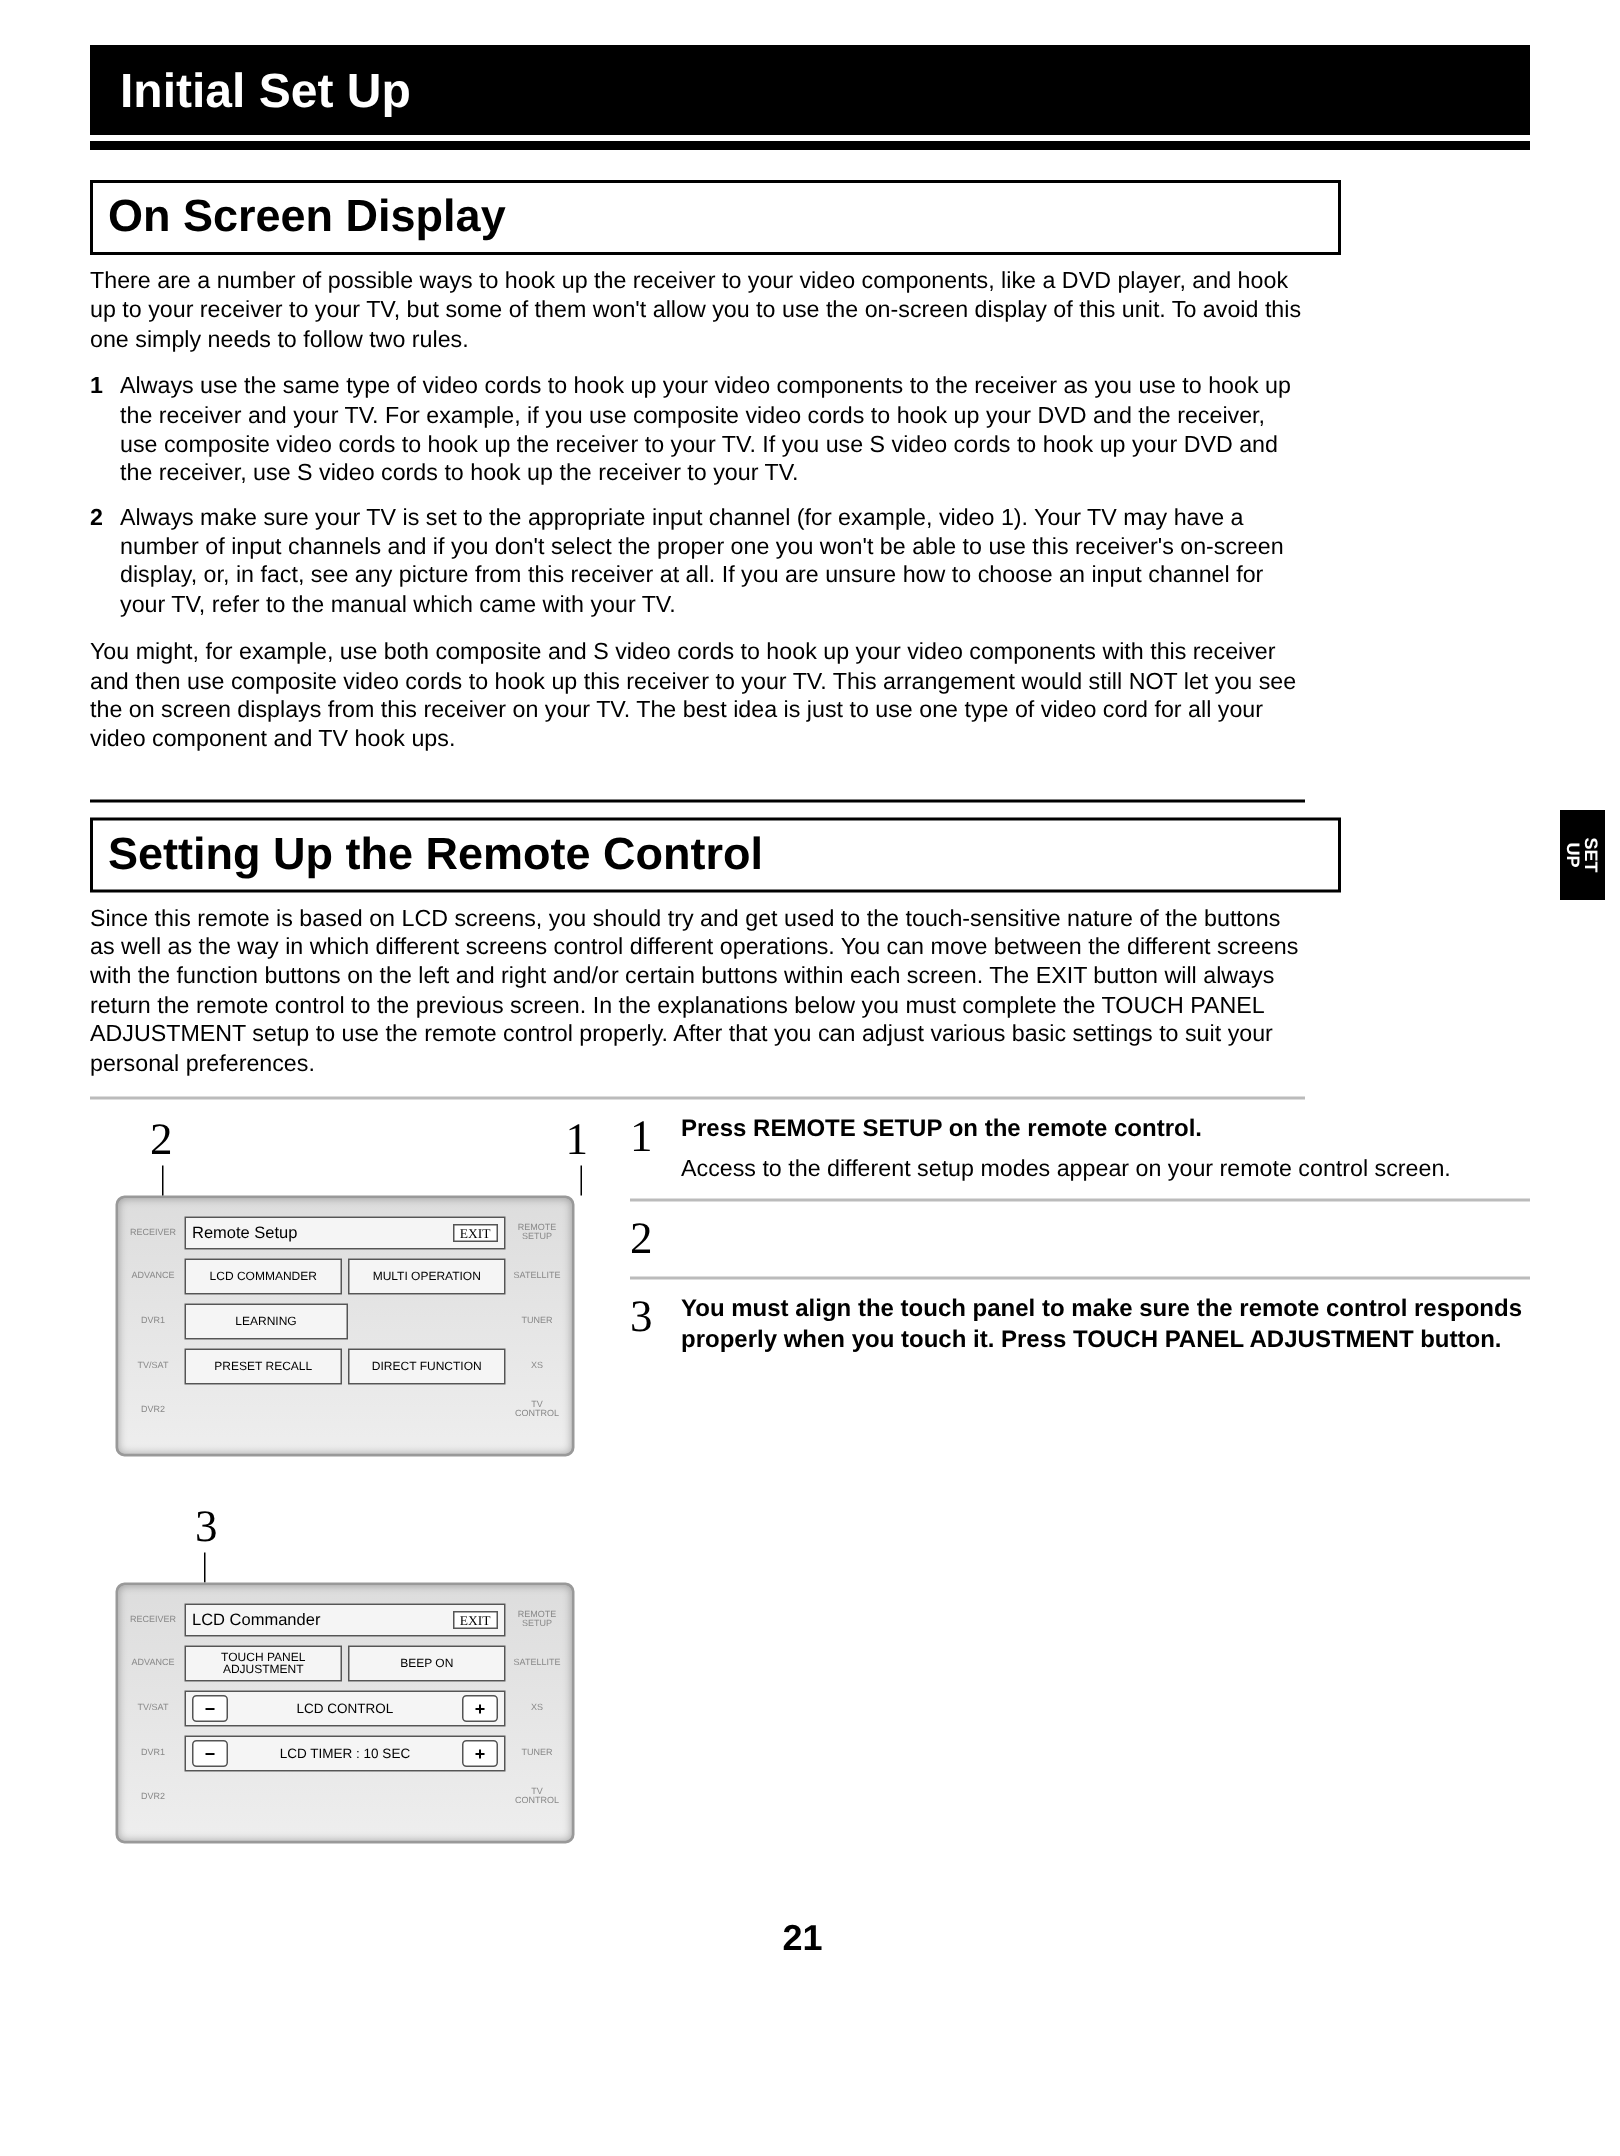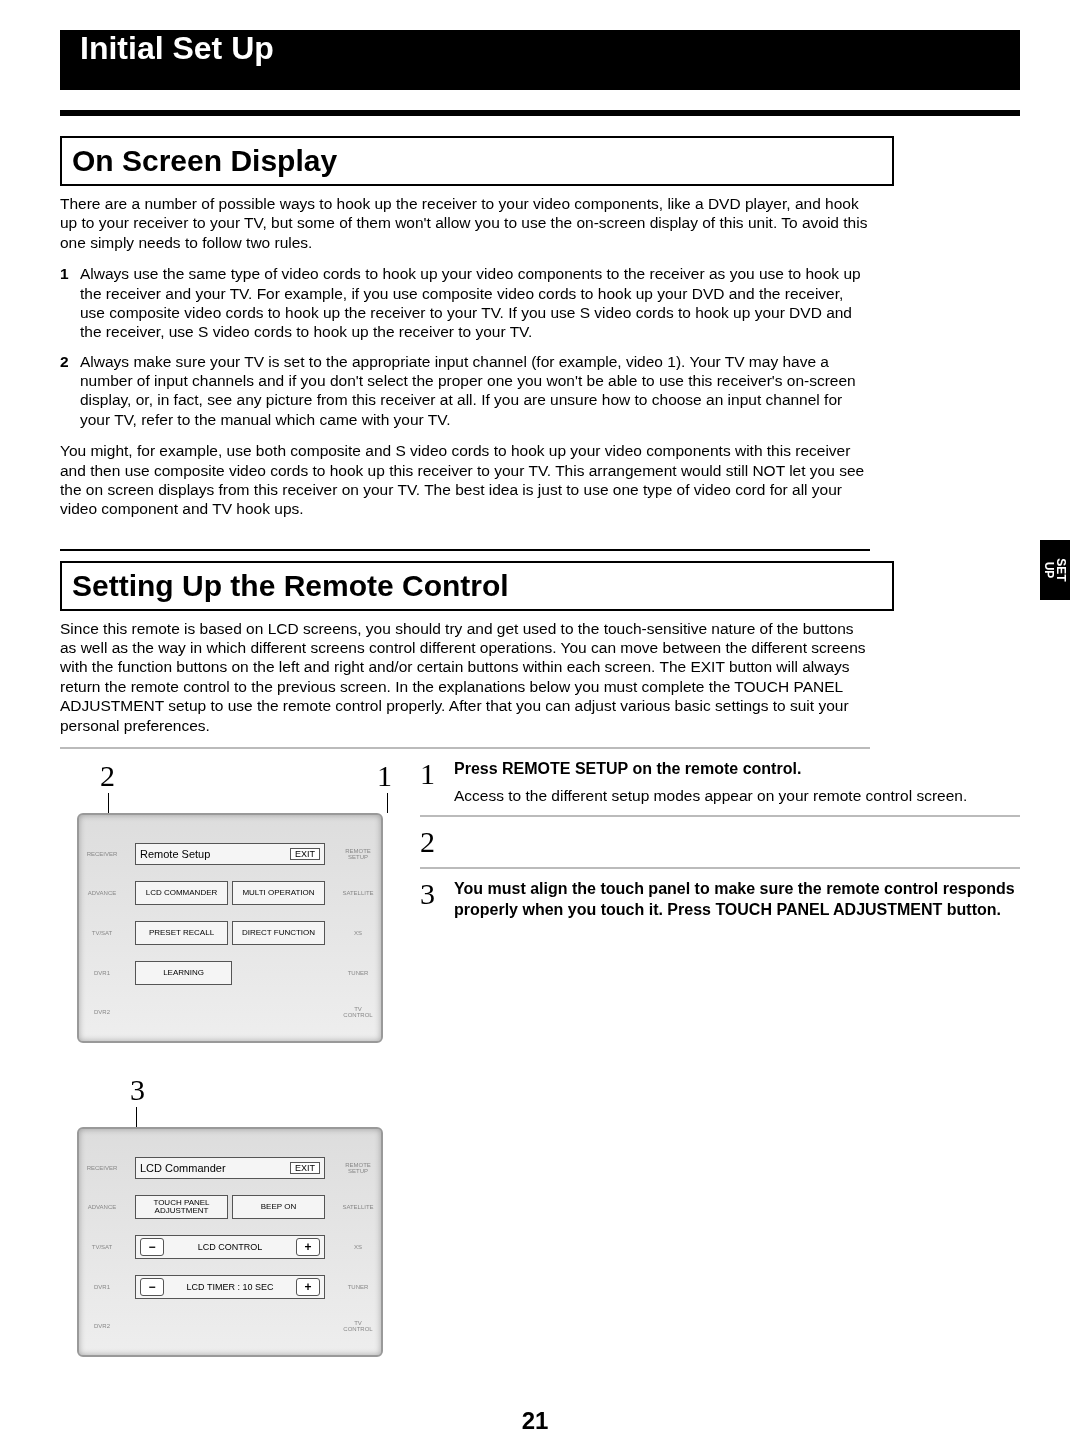--- a/index.html
+++ b/index.html
@@ -11,22 +11,23 @@
     width: 1080px;
   }
   .page {
     padding: 30px 60px 30px 60px;
     position: relative;
   }
   .header-bar {
     background: #000;
     height: 60px;
     display: flex;
+    align-items: center;
     padding-left: 20px;
-    margin-bottom: 20px;
+    margin-bottom: 4px;
   }
   .header-bar .title {
     color: #fff;
     font-size: 32px;
     font-weight: bold;
   }
   .header-line {
     height: 6px;
     background: #000;
     margin-bottom: 20px;
@@ -168,23 +169,22 @@
     margin: 0 auto 30px auto;
     background: linear-gradient(#ddd, #eee);
     border: 2px solid #999;
     border-radius: 6px;
     padding: 12px 6px;
     box-shadow: inset 0 0 6px rgba(0,0,0,0.3);
   }
   .rs-row {
     display: flex;
     align-items: center;
-    gap: 16px;
+    gap: 4px;
     margin-bottom: 6px;
-    margin-top: 16px;
   }
   .rs-side-label {
     width: 34px;
     height: 22px;
     font-size: 6px;
     color: #888;
     display: flex;
     align-items: center;
     justify-content: center;
     text-align: center;
@@ -205,20 +205,21 @@
     align-items: center;
     justify-content: space-between;
     padding: 0 4px;
     font-size: 11px;
   }
   .rs-exit {
     border: 1px solid #555;
     padding: 0 4px;
     font-size: 9px;
     background: #fff;
+    font-family: Liberation Serif, serif;
   }
   .rs-btn {
     flex: 1;
     background: #f5f5f5;
     border: 1px solid #555;
     height: 22px;
     display: flex;
     align-items: center;
     justify-content: center;
     font-size: 8px;
@@ -326,34 +327,34 @@
         </div>
         <div class="rs-row">
           <div class="rs-side-label">ADVANCE</div>
           <div class="rs-center">
             <div class="rs-btn">LCD COMMANDER</div>
             <div class="rs-btn">MULTI OPERATION</div>
           </div>
           <div class="rs-side-label">SATELLITE</div>
         </div>
         <div class="rs-row">
+          <div class="rs-side-label">DVR1</div>
+          <div class="rs-center">
+            <div class="rs-btn" style="flex:0 0 48%;">LEARNING</div>
+            <div class="rs-empty"></div>
+          </div>
+          <div class="rs-side-label">TUNER</div>
+        </div>
+        <div class="rs-row">
           <div class="rs-side-label">TV/SAT</div>
           <div class="rs-center">
             <div class="rs-btn">PRESET RECALL</div>
             <div class="rs-btn">DIRECT FUNCTION</div>
           </div>
           <div class="rs-side-label">XS</div>
-        </div>
-        <div class="rs-row">
-          <div class="rs-side-label">DVR1</div>
-          <div class="rs-center">
-            <div class="rs-btn" style="flex:0 0 48%;">LEARNING</div>
-            <div class="rs-empty"></div>
-          </div>
-          <div class="rs-side-label">TUNER</div>
         </div>
         <div class="rs-row">
           <div class="rs-side-label">DVR2</div>
           <div class="rs-empty"></div>
           <div class="rs-side-label">TV CONTROL</div>
         </div>
       </div>
 
       <div class="callout-single">3</div>
       <div class="vline-single"></div>

